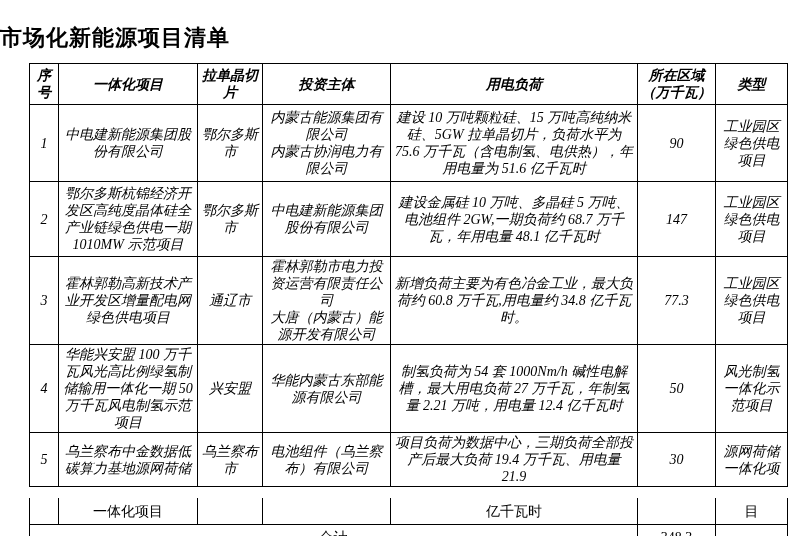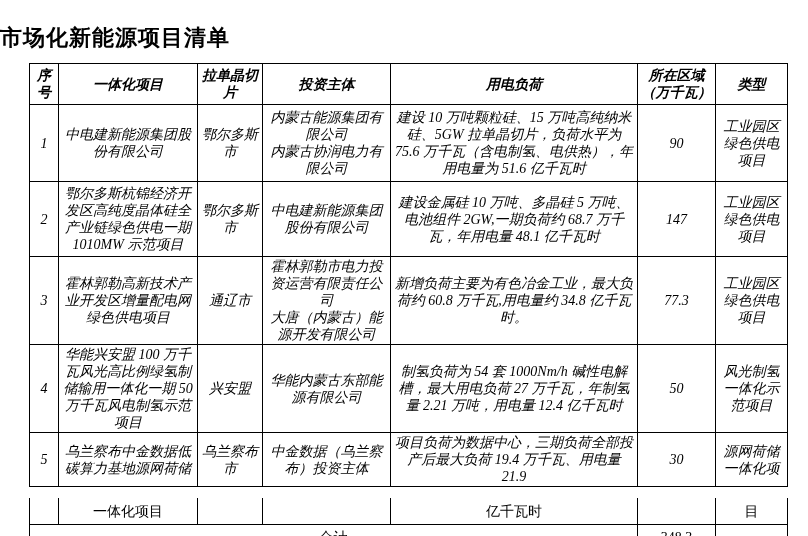--- a/index.html
+++ b/index.html
@@ -128,21 +128,21 @@
         <td class="pre">华能内蒙古东部能源有限公司</td>
         <td>制氢负荷为 54 套 1000Nm/h 碱性电解槽，最大用电负荷 27 万千瓦，年制氢量 2.21 万吨，用电量 12.4 亿千瓦时</td>
         <td>50</td>
         <td>风光制氢一体化示范项目</td>
       </tr>
 
       <tr class="h-r5">
         <td>5</td>
         <td>乌兰察布中金数据低碳算力基地源网荷储</td>
         <td>乌兰察布市</td>
-        <td class="pre">中金数据（乌兰察布）投资主体</td>
+        <td class="pre">电池组件（乌兰察布）有限公司</td>
         <td>项目负荷为数据中心，三期负荷全部投产后最大负荷 19.4 万千瓦、用电量 21.9</td>
         <td>30</td>
         <td>源网荷储一体化项</td>
       </tr>
     </tbody>
   </table>
 
   <table class="grid cont-table">
     <colgroup>
       <col class="c-no">

